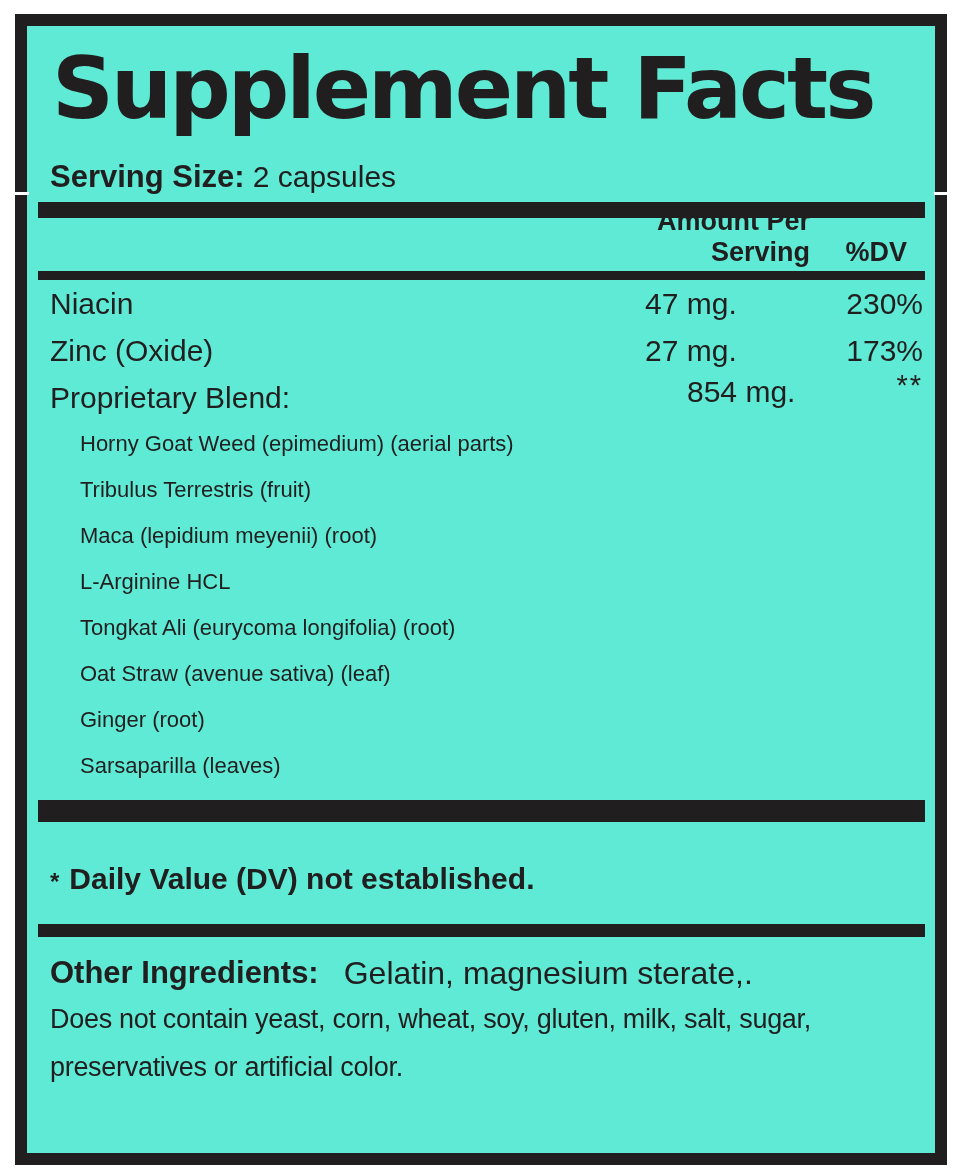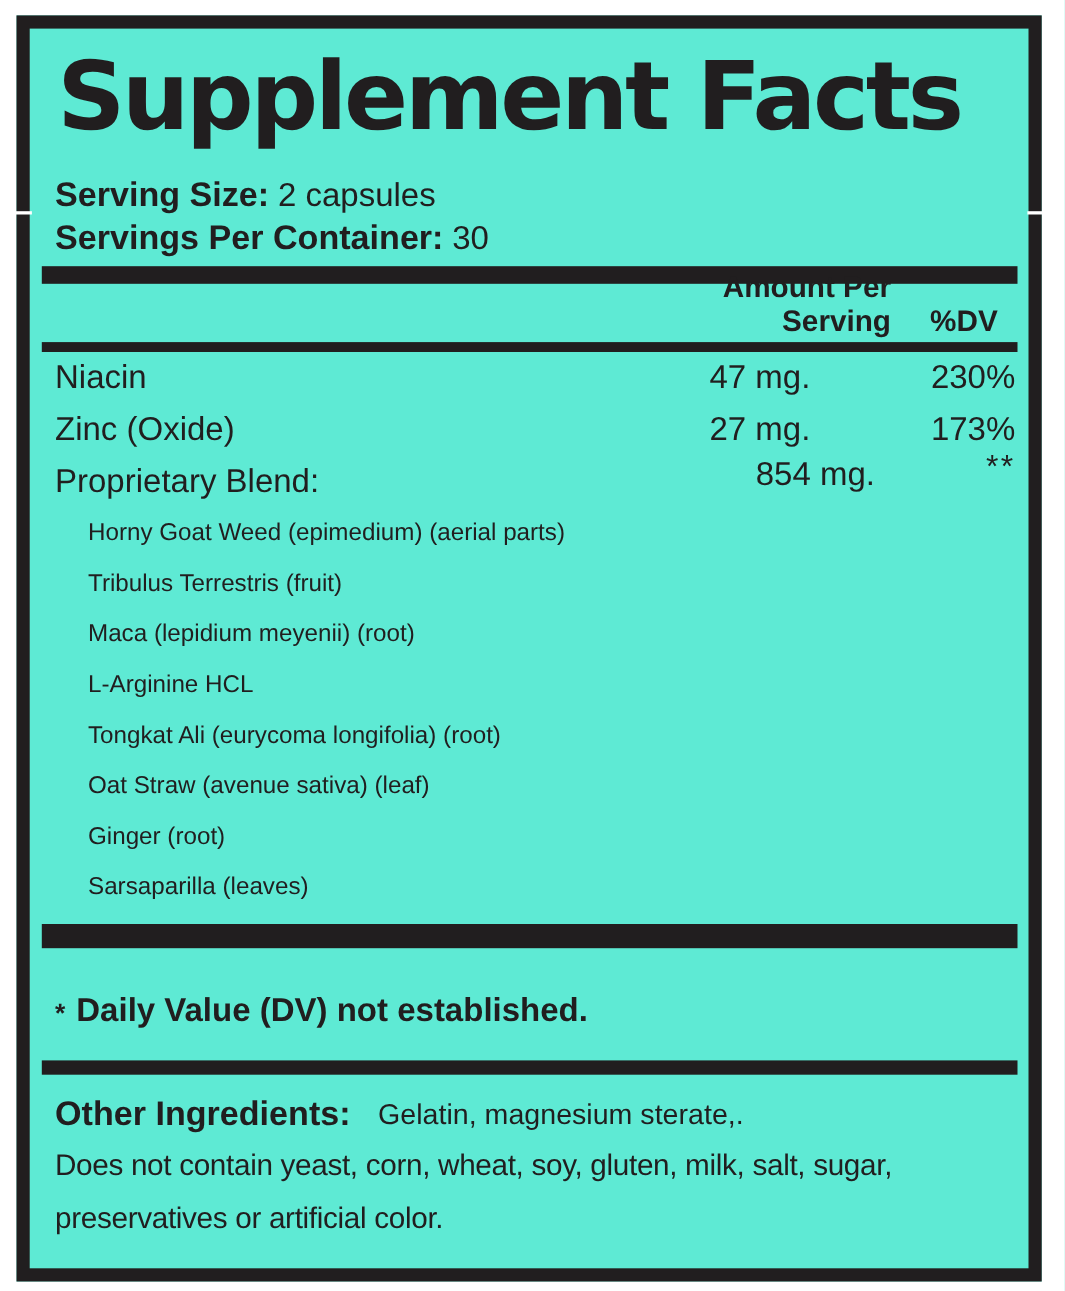--- a/index.html
+++ b/index.html
@@ -108,44 +108,41 @@
   }
 
   .other-ing {
     margin: 14px 0 0 23px;
     height: 44px;
     display: flex;
     align-items: center;
     white-space: nowrap;
   }
   .other-ing .lbl { font-weight: bold; font-size: 31px; }
-  .other-ing .val { font-size: 26px; margin-left: 25px; }
+  .other-ing .val { font-size: 32px; margin-left: 25px; }
   .body-line {
     margin-left: 23px;
     height: 48px;
     display: flex;
     align-items: center;
     font-size: 27px;
     letter-spacing: -0.3px;
     white-space: nowrap;
   }
 </style>
 </head>
 <body>
 
 <div class="label">
 
   <div class="title">Supplement Facts</div>
 
   <div class="serving-block">
     <div class="serving-line">
       <span class="lbl">Serving Size:</span><span class="val">2 capsules</span>
-    </div>
-    <div class="serving-line">
-      <span class="lbl">Servings Per Container:</span><span class="val">30</span>
     </div>
   </div>
 
   <div class="bar b1"></div>
 
   <div class="cols-header">
     <div class="spacer"></div>
     <div class="amount-h">Amount Per Serving</div>
     <div class="dv-h">%DV</div>
   </div>

